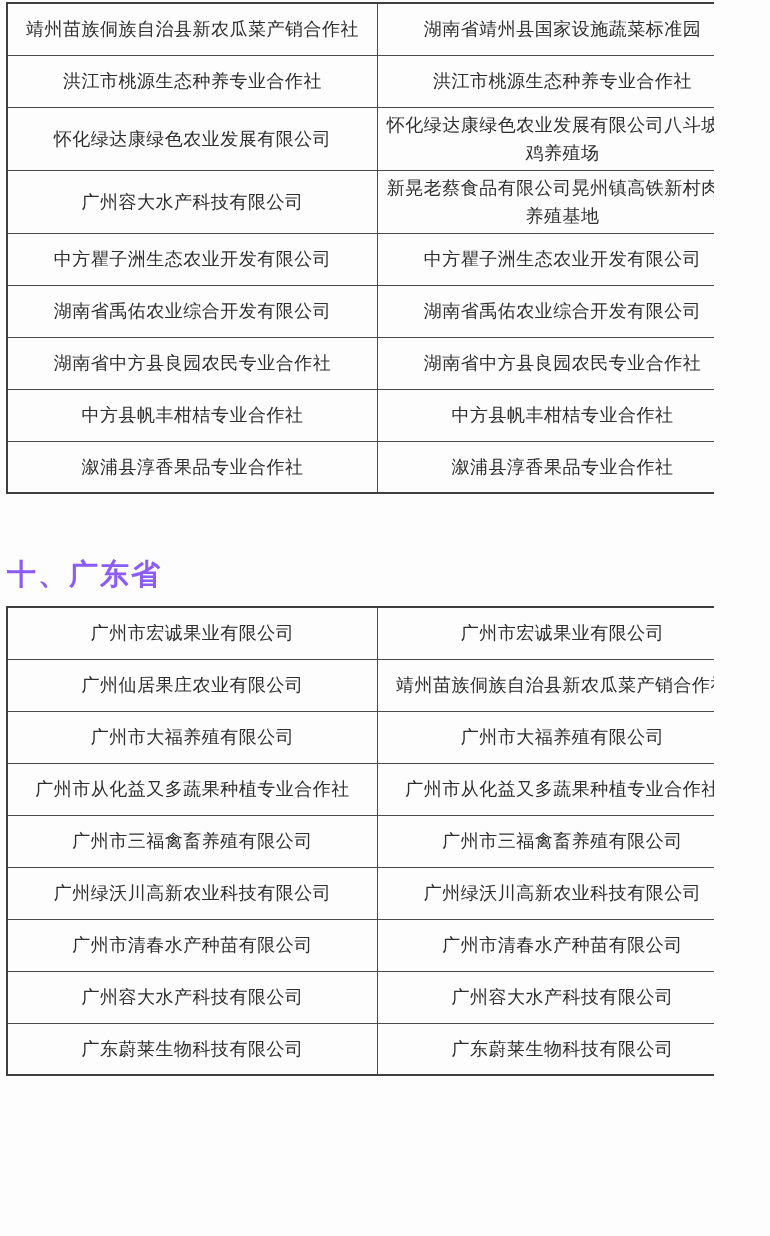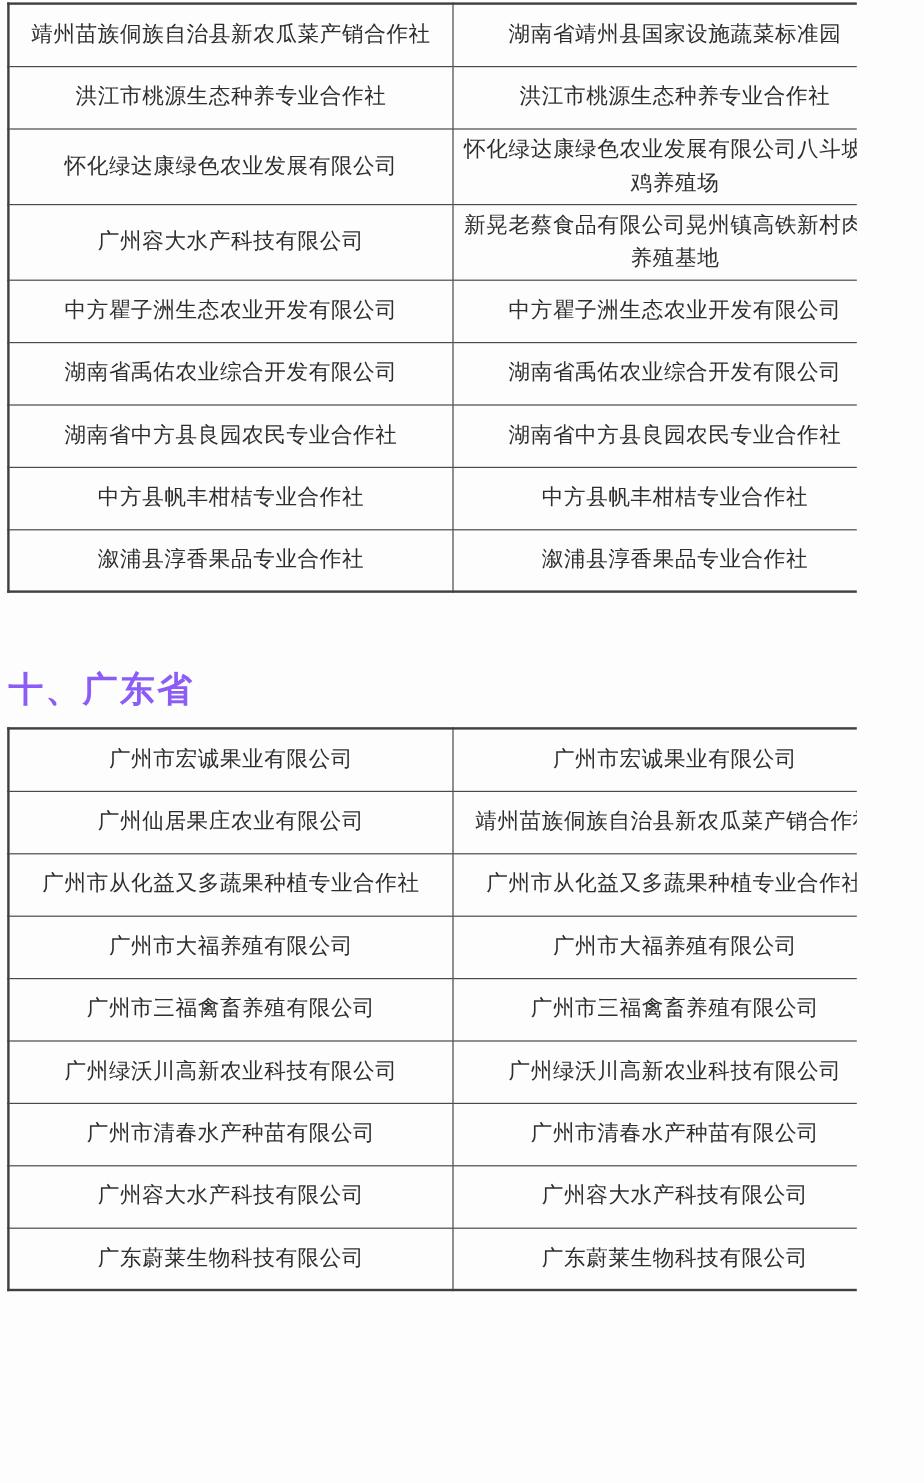--- a/index.html
+++ b/index.html
@@ -104,26 +104,26 @@
     <tbody>
       <tr>
         <td>广州市宏诚果业有限公司</td>
         <td>广州市宏诚果业有限公司</td>
       </tr>
       <tr>
         <td>广州仙居果庄农业有限公司</td>
         <td>靖州苗族侗族自治县新农瓜菜产销合作社</td>
       </tr>
       <tr>
+        <td>广州市大福养殖有限公司</td>
+        <td>广州市大福养殖有限公司</td>
+      </tr>
+      <tr>
         <td>广州市从化益又多蔬果种植专业合作社</td>
         <td>广州市从化益又多蔬果种植专业合作社</td>
-      </tr>
-      <tr>
-        <td>广州市大福养殖有限公司</td>
-        <td>广州市大福养殖有限公司</td>
       </tr>
       <tr>
         <td>广州市三福禽畜养殖有限公司</td>
         <td>广州市三福禽畜养殖有限公司</td>
       </tr>
       <tr>
         <td>广州绿沃川高新农业科技有限公司</td>
         <td>广州绿沃川高新农业科技有限公司</td>
       </tr>
       <tr>

